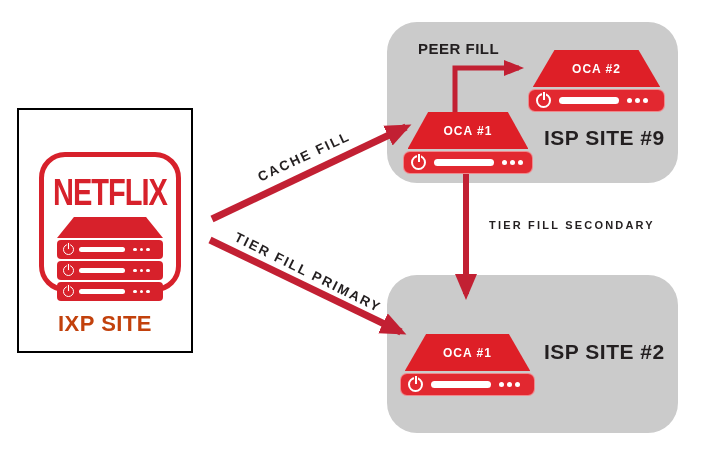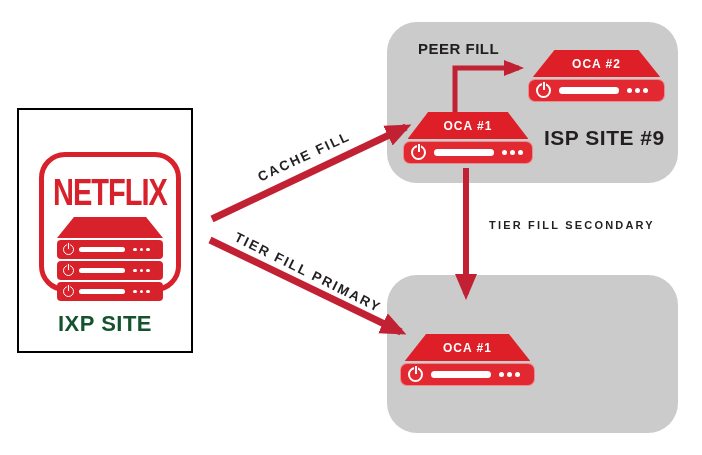--- a/index.html
+++ b/index.html
@@ -33,38 +33,38 @@
   .srv-bar {
     width:100%; height:19px; margin-top:2px; background:#D7212B; border-radius:4px;
     display:flex; align-items:center; padding:0 6px;
   }
   .srv-bar .power { width:11px; height:11px; border-width:1.5px; }
   .srv-bar .power i { width:1.5px; height:6px; top:-2px; }
   .srv-bar .pill { height:5px; width:46px; margin-left:5px; }
   .srv-bar .dots i { width:3.5px; height:3.5px; }
   .ixp-title {
     position:absolute; left:0; bottom:14px; width:100%; text-align:center;
-    font-size:22px; font-weight:bold; color:#14532d; letter-spacing:0.5px;
+    font-size:22px; font-weight:bold; color:#c2410c; letter-spacing:0.5px;
   }
 
   
   .isp-box {
     position:absolute; width:291px; background:#CBCBCB; border-radius:30px; z-index:1;
   }
   .isp1 { left:387px; top:22px;  height:161px; }
   .isp2 { left:387px; top:275px; height:158px; }
 
   
   .arrows { position:absolute; left:0; top:0; z-index:2; pointer-events:none; }
   .flow { stroke:#C22033; fill:none; }
 
   
   .oca { position:absolute; z-index:3; }
   .oca-top {
-    position:relative; margin:0 auto; width:93%; height:27px; background:#DE1F27;
+    position:relative; margin:0 auto; width:93%; height:37px; background:#DE1F27;
     clip-path:polygon(17% 0, 83% 0, 100% 100%, 0 100%);
     display:flex; align-items:center; justify-content:center;
   }
   .oca-label {
     color:#ffffff; font-size:12px; font-weight:bold; letter-spacing:1px;
   }
   .oca-base {
     margin-top:2px; width:100%; height:23px; background:#E22830;
     border:1px solid rgba(255,255,255,0.45); border-radius:7px;
     display:flex; align-items:center; padding:0 7px;
@@ -216,18 +216,19 @@
       <span class="pill"></span>
       <span class="dots">
           <i></i>
           <i></i>
           <i></i>
         </span>
     </div>
   </div>
 
   <div class="lbl site-title" id="title-isp1">ISP SITE #9</div>
+  <div class="lbl site-title" id="title-isp2">ISP SITE #2</div>
   <div class="lbl" id="lbl-peer">PEER FILL</div>
   <div class="lbl" id="lbl-cache">CACHE FILL</div>
   <div class="lbl" id="lbl-primary">TIER FILL PRIMARY</div>
   <div class="lbl" id="lbl-secondary">TIER FILL SECONDARY</div>
 
 </div>
 
 </body></html>

